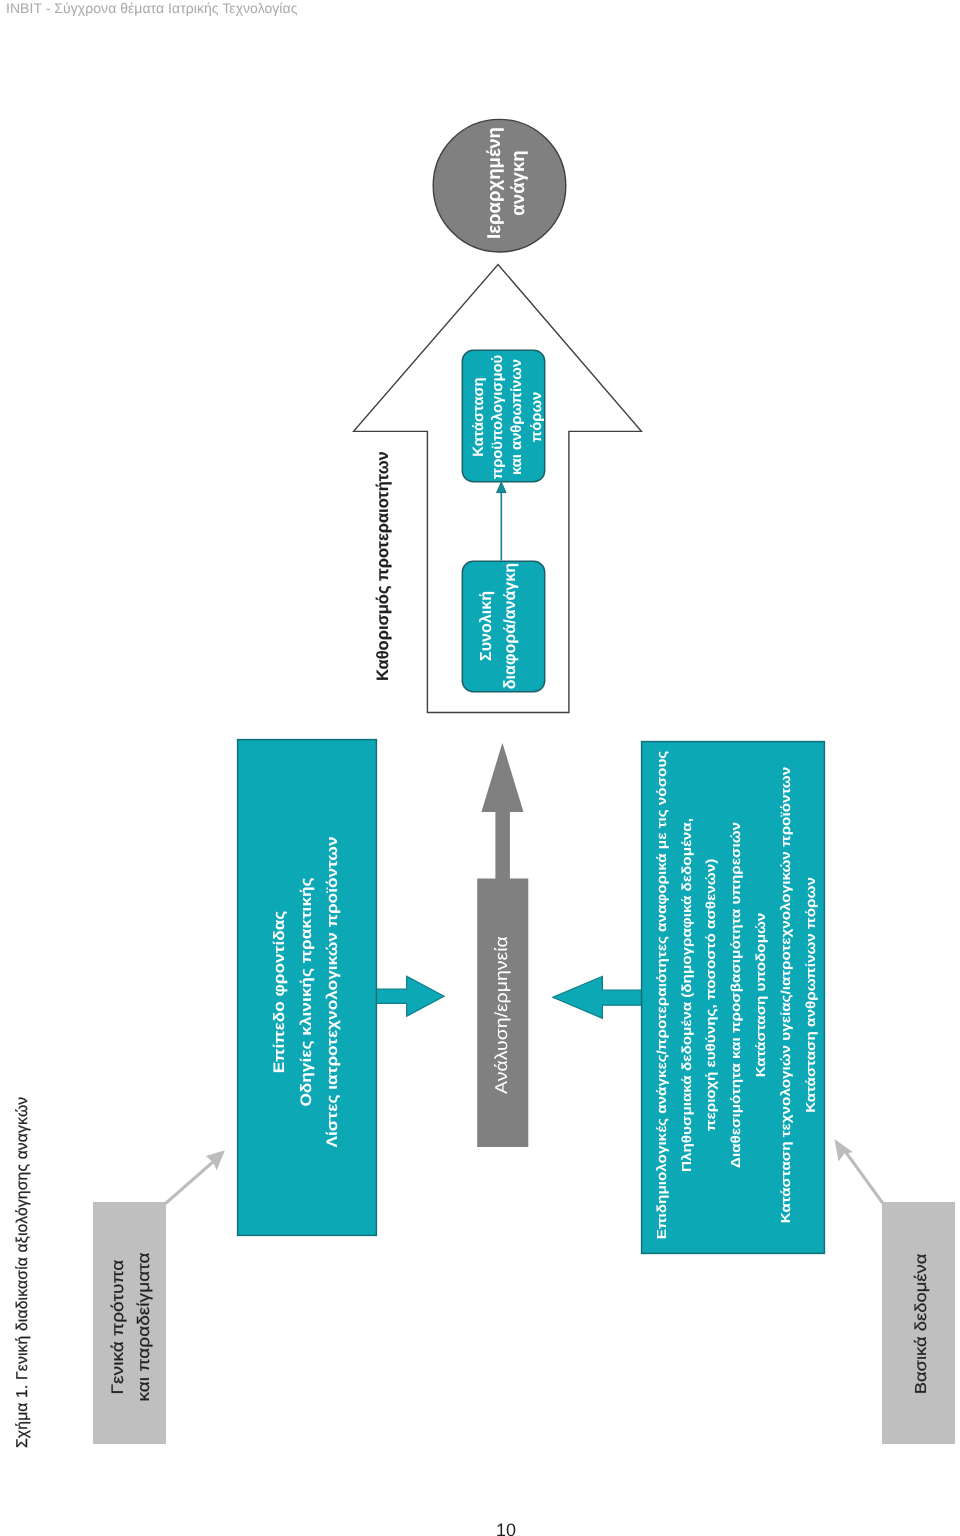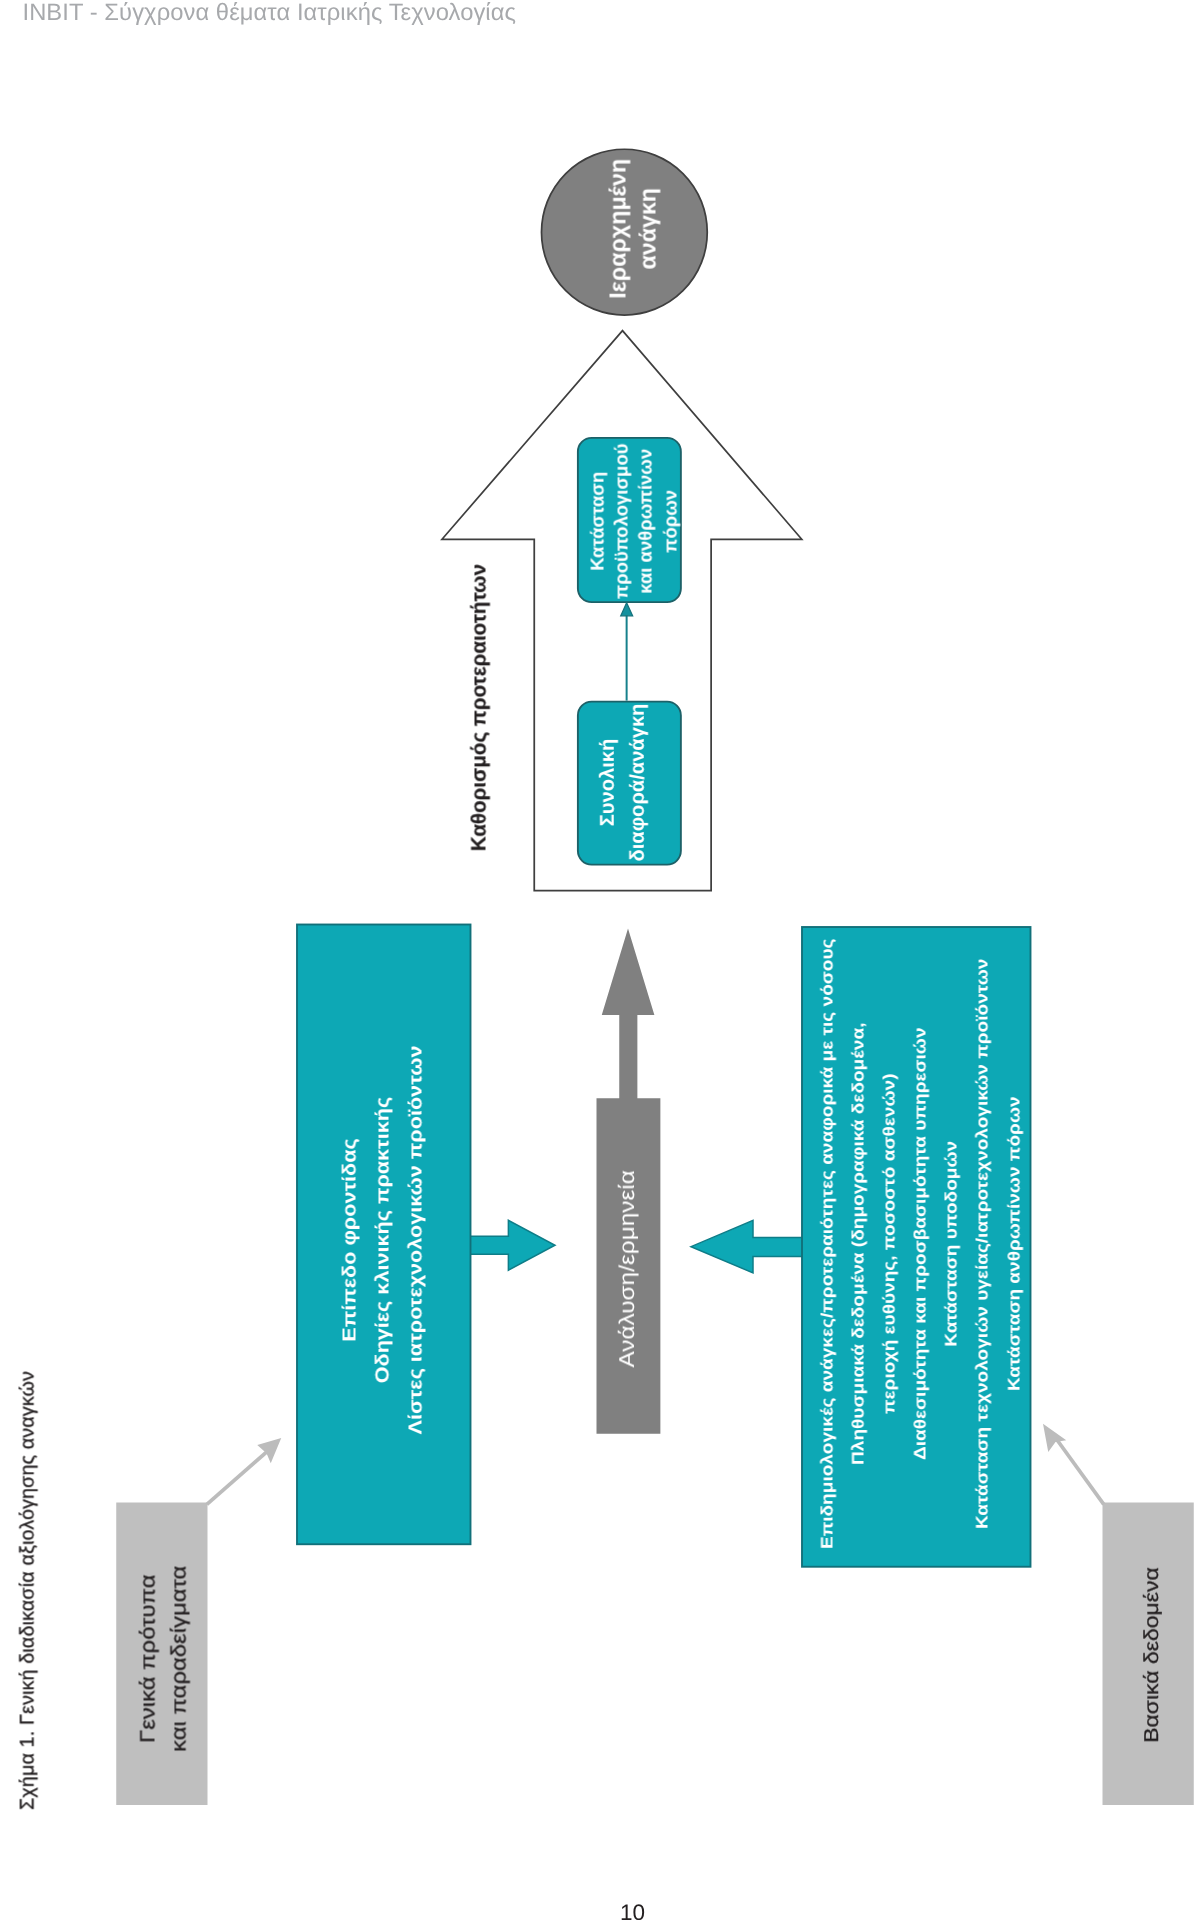--- a/index.html
+++ b/index.html
@@ -1,19 +1,19 @@
 <!DOCTYPE html>
 <html><head>
 <meta charset="utf-8">
 <title>INBIT page 10</title>
 <style>
   html,body{margin:0;padding:0;}
   body{width:960px;height:1536px;background:#ffffff;font-family:"Liberation Sans",sans-serif;overflow:hidden;position:relative;-webkit-font-smoothing:antialiased;text-rendering:geometricPrecision;}
   .page{position:absolute;left:0;top:0;width:960px;height:1536px;}
-  #hdr{position:absolute;left:18px;top:0px;font-size:19px;color:#a7a9ac;letter-spacing:0.05px;white-space:nowrap;transform:translateZ(0);backface-visibility:hidden;}
+  #hdr{position:absolute;left:6px;top:0px;font-size:14px;color:#a7a9ac;letter-spacing:0.05px;white-space:nowrap;transform:translateZ(0);backface-visibility:hidden;}
   #pgnum{position:absolute;left:26px;top:1520px;width:960px;text-align:center;font-size:18px;color:#231f20;transform:translateZ(0);backface-visibility:hidden;}
   #fig{position:absolute;left:0;top:0;width:960px;height:1536px;}
   
   .vt{position:absolute;transform:rotate(-90deg) translateZ(0);transform-origin:0 0;white-space:nowrap;backface-visibility:hidden;}
   .vt > div{white-space:nowrap;}
   .cap{font-size:15.7px;color:#231f20;letter-spacing:0.01em;-webkit-text-stroke:0.25px #231f20;}
   .circ-lbl{font-size:18.6px;color:#ffffff;font-weight:700;text-align:center;line-height:24px;}
   .tealbox-lbl{font-size:14.8px;color:#ffffff;font-weight:700;text-align:center;line-height:19.2px;}
   .prio-lbl{font-size:16.5px;color:#231f20;font-weight:700;-webkit-text-stroke:0.18px #231f20;}
   .bigteal-lbl{font-size:17.3px;color:#ffffff;font-weight:700;text-align:center;line-height:30.2px;

